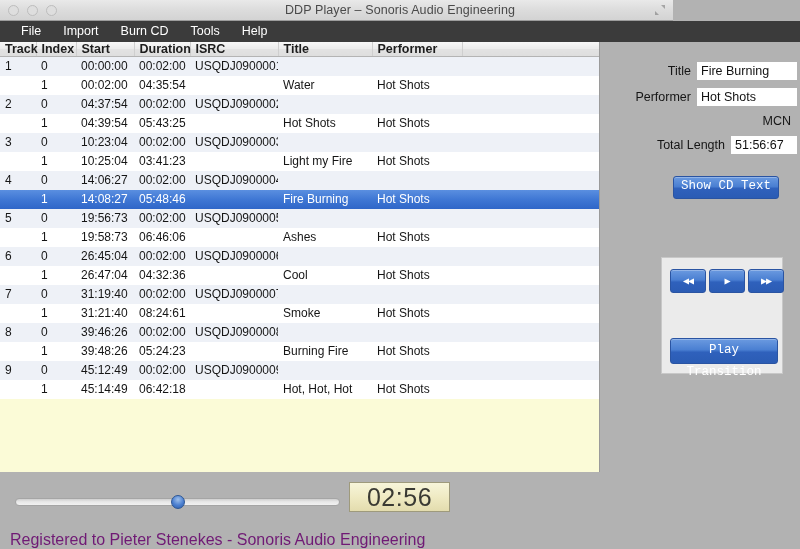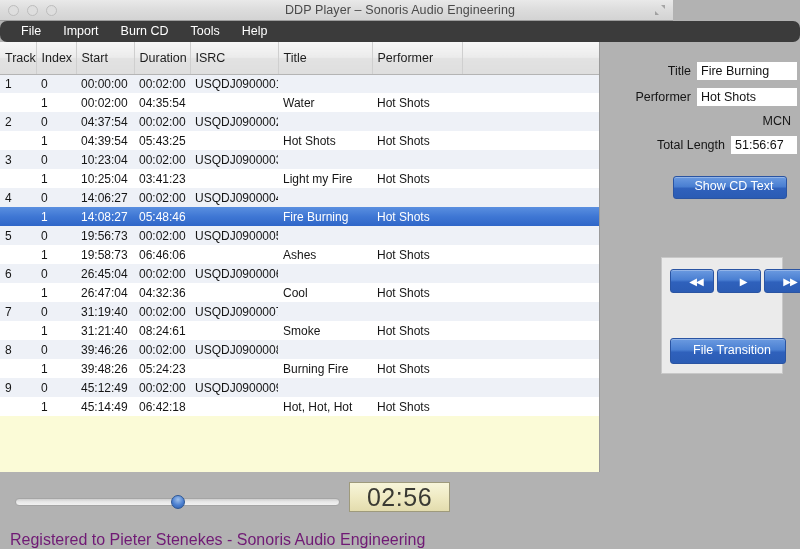--- a/index.html
+++ b/index.html
@@ -59,21 +59,20 @@
   
   .menubar {
     position: absolute;
     left: 0; top: 21px;
     width: 800px; height: 21px;
     background: #3b3b3b;
     display: flex;
     align-items: center;
     padding-left: 10px;
     box-sizing: border-box;
-    border-radius: 7px;
   }
   .menu-item {
     color: #ffffff;
     font-size: 12.5px;
     padding: 0 11px;
     line-height: 21px;
     white-space: nowrap;
     cursor: default;
   }
 
@@ -89,26 +88,26 @@
   }
   table.tracks {
     width: 600px;
     border-collapse: collapse;
     table-layout: fixed;
   }
   table.tracks th {
     background: linear-gradient(to bottom, #f7f7f7 0%, #ebebeb 48%, #e2e2e2 52%, #dedede 100%);
     border-bottom: 1px solid #b4b4b4;
     border-right: 1px solid #cfcfcf;
-    font-weight: normal;
+    font-weight: bold;
     font-size: 12.5px;
     color: #1d1d1d;
     text-align: left;
     padding: 0 0 0 5px;
-    height: 32px;
+    height: 14px;
     box-sizing: border-box;
   }
   table.tracks td {
     height: 19px;
     padding: 0 0 0 5px;
     font-size: 12px;
     color: #151515;
     white-space: nowrap;
     overflow: hidden;
     box-sizing: border-box;
@@ -169,25 +168,24 @@
   .w-perf  { width: 100px; }
   .w-mcn   { width: 100px; }
   .w-len   { width: 66px; }
 
   .blue-button {
     background: linear-gradient(to bottom, #6b9ae0 0%, #4a7fd2 45%, #2f61bc 55%, #2b5cb4 100%);
     border: 1px solid #2a54a2;
     border-radius: 3px;
     color: #ffffff;
     font-size: 12.5px;
-    font-family: Liberation Sans, sans-serif;
+    font-family: Liberation Mono, monospace;
     text-align: center;
     cursor: default;
     box-shadow: inset 0 1px 0 rgba(255,255,255,.28);
-    padding-left: 8px;
   }
   .show-cdtext-btn {
     position: absolute;
     left: 72px; top: 134px;
     width: 104px; height: 21px;
     line-height: 19px;
   }
 
   .transport-box {
     position: absolute;
@@ -509,21 +507,21 @@
   </div>
 
   <div class="blue-button show-cdtext-btn">Show CD Text</div>
 
   <div class="transport-box">
     <div class="transport-row">
       <div class="blue-button tbtn">◀◀</div>
       <div class="blue-button tbtn">▶</div>
       <div class="blue-button tbtn">▶▶</div>
     </div>
-    <div class="blue-button play-transition-btn">File Transition</div>
+    <div class="blue-button play-transition-btn">Play Transition</div>
   </div>
 </div>
 
 <div class="bottom-bar">
   <div class="seek-slider"></div>
   <div class="seek-thumb" style="left: 170.5px;"></div>
 </div>
 <div class="time-display">02:56</div>
 <div class="status-text">Registered to Pieter Stenekes - Sonoris Audio Engineering</div>
 

